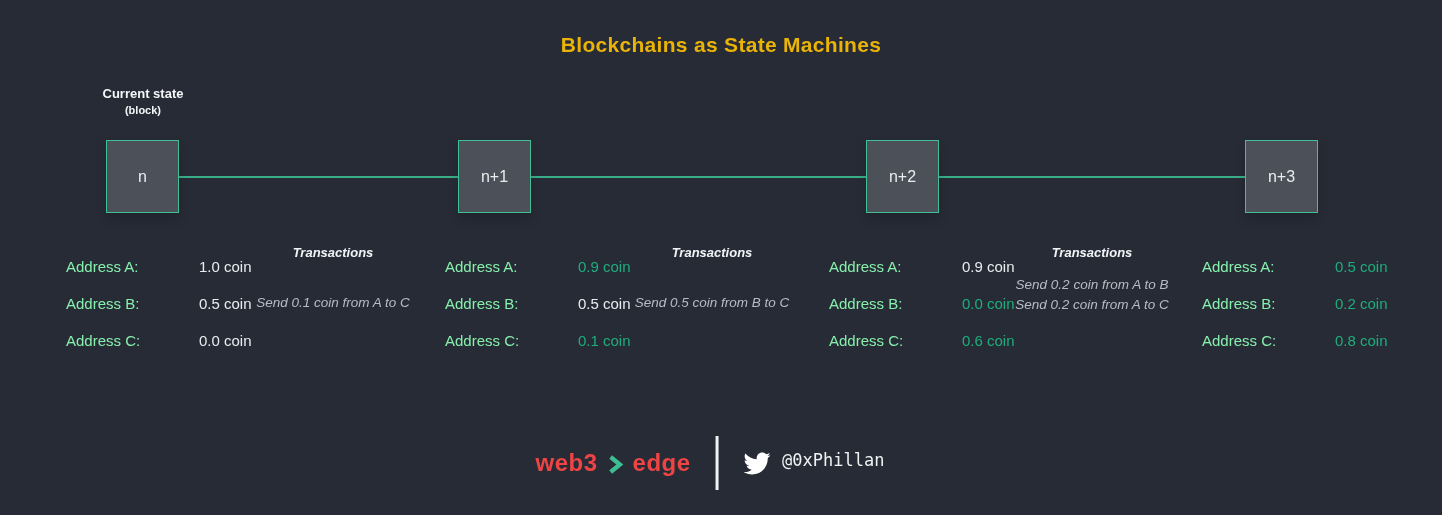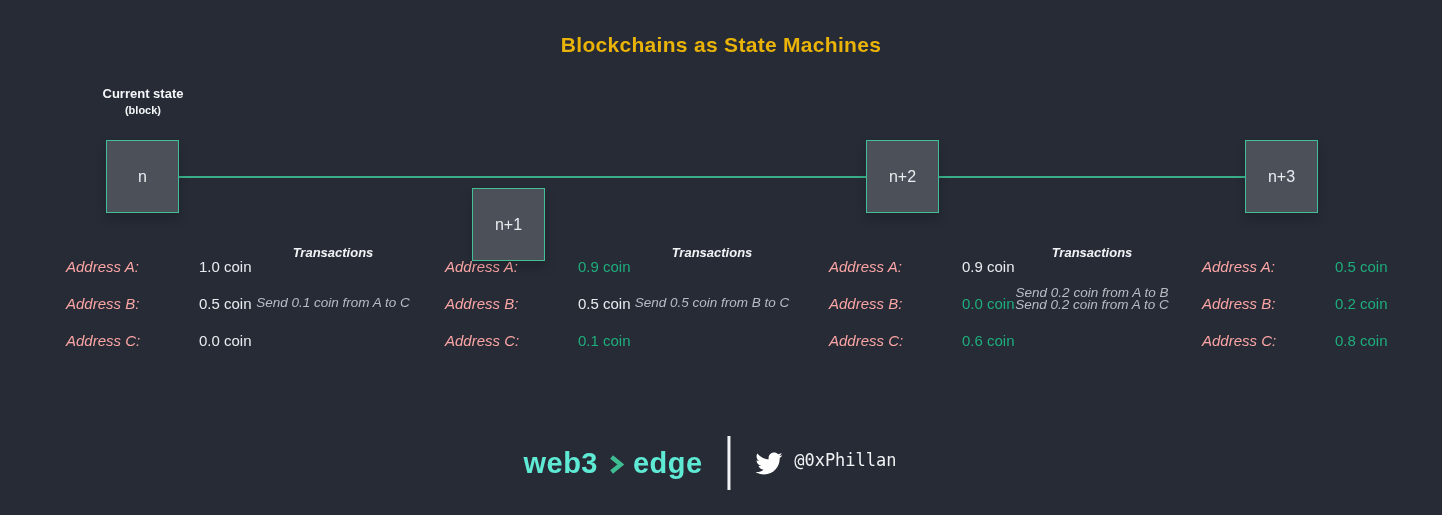--- a/index.html
+++ b/index.html
@@ -60,32 +60,32 @@
     border: 1.5px solid #43bf97;
     display: flex;
     align-items: center;
     justify-content: center;
     color: #e9ecef;
     font-size: 16px;
     z-index: 2;
     box-shadow: 0 6px 10px rgba(0,0,0,0.18);
   }
   .block-1 { left: 106px; }
-  .block-2 { left: 472px; margin-top: 48px; }
+  .block-2 { left: 458px; }
   .block-3 { left: 866px; }
   .block-4 { left: 1245px; }
 
   
   .state { position: absolute; top: 248px; white-space: nowrap; }
   .state-1 { left: 66px; }
   .state-2 { left: 445px; }
   .state-3 { left: 829px; }
   .state-4 { left: 1202px; }
   .row { display: flex; align-items: center; height: 37px; font-size: 15px; }
-  .addr { display: inline-block; width: 97px; color: #fca5a5; font-style: italic; }
+  .addr { display: inline-block; width: 97px; color: #86efac; }
   .val  { color: #e9ecef; margin-left: 36px; }
   .val.green { color: #1ead7c; }
 
   
   .txcol {
     position: absolute;
     top: 245px;
     width: 320px; height: 110px;
     text-align: center;
   }
@@ -99,39 +99,39 @@
     color: #f1f3f5;
   }
   .tx-line {
     position: absolute;
     left: 0; width: 100%;
     font-size: 13.5px;
     font-style: italic;
     color: #b7bcc4;
   }
   .tx-single { top: 50px; }
-  .tx-first  { top: 40px; }
+  .tx-first  { top: 32px; }
   .tx-second { top: 52px; }
 
   
   .footer {
     position: absolute;
     top: 434px; left: 710px;
     transform: translateX(-50%);
     display: flex;
     align-items: center;
     gap: 25px;
     height: 58px;
   }
   .logo {
     display: flex;
     align-items: center;
-    color: #5eead4;
+    color: #ef4444;
     font-weight: bold;
-    font-size: 29px;
+    font-size: 24px;
     letter-spacing: 0.5px;
     text-align: center;
   }
   .logo-chevron { display: inline-flex; margin: 2px 7px 0 7px; }
   .logo-chevron svg { width: 21px; height: 21px; display: block; }
   .divider { width: 2.5px; height: 54px; background: #f0f2f4; }
   .twitter { display: flex; align-items: flex-start; gap: 12px; }
   .tw-icon svg { width: 27px; height: 27px; display: block; fill: #ffffff; }
   .tw-handle {
     font-family: "DejaVu Sans Mono", monospace;

